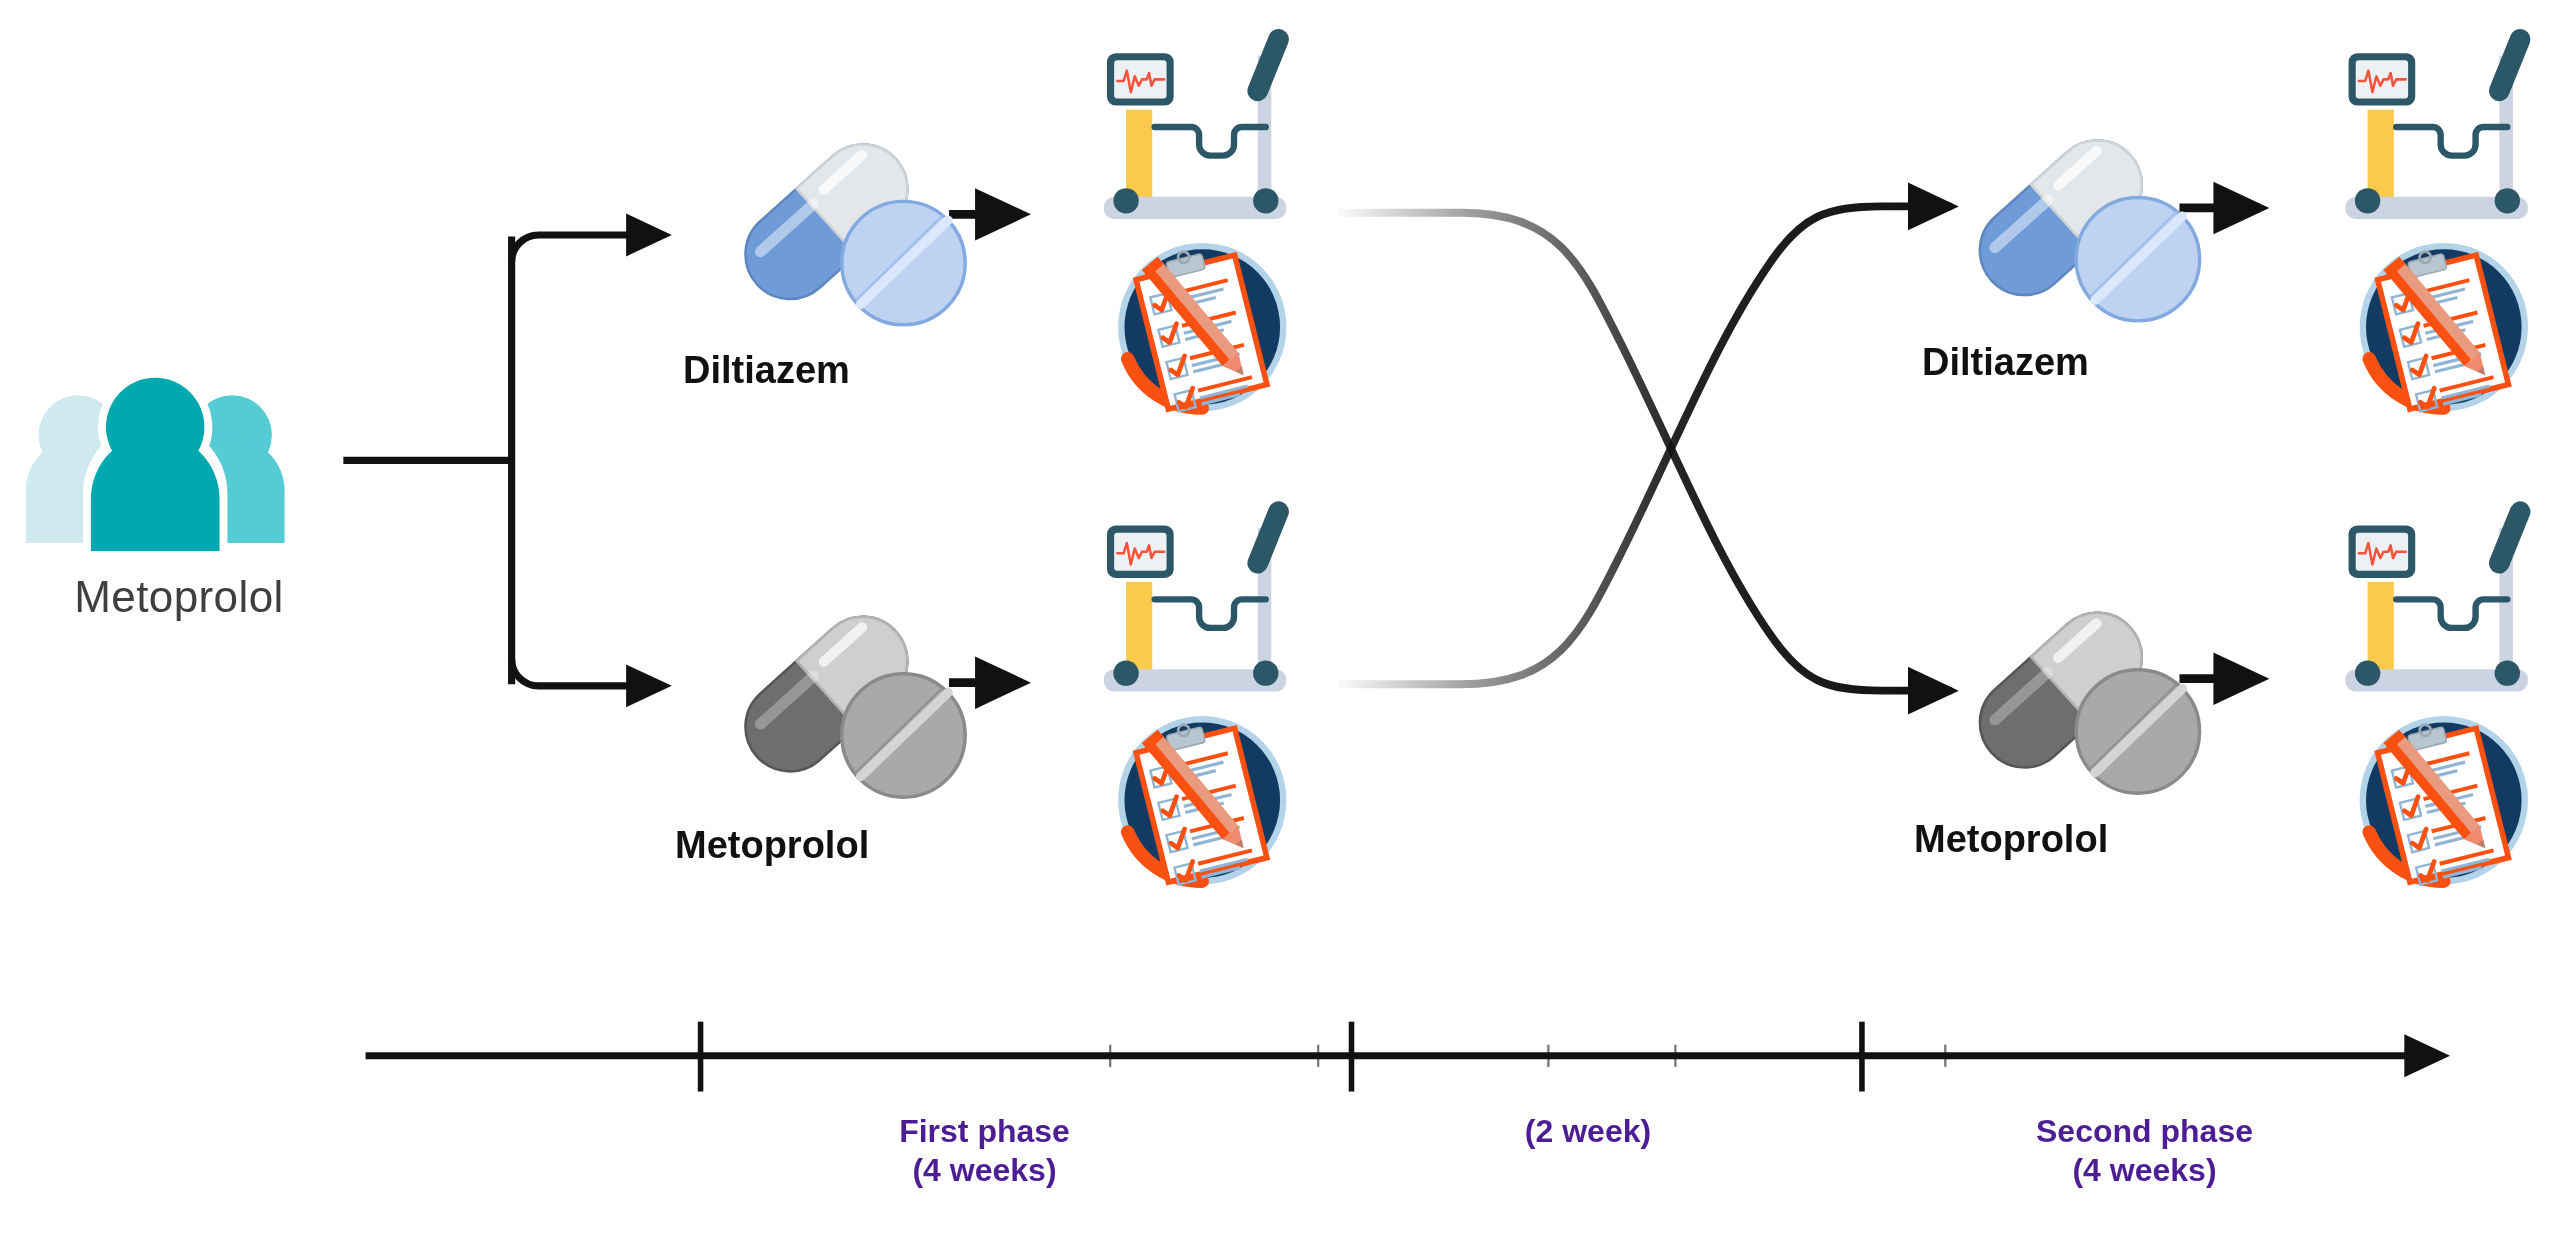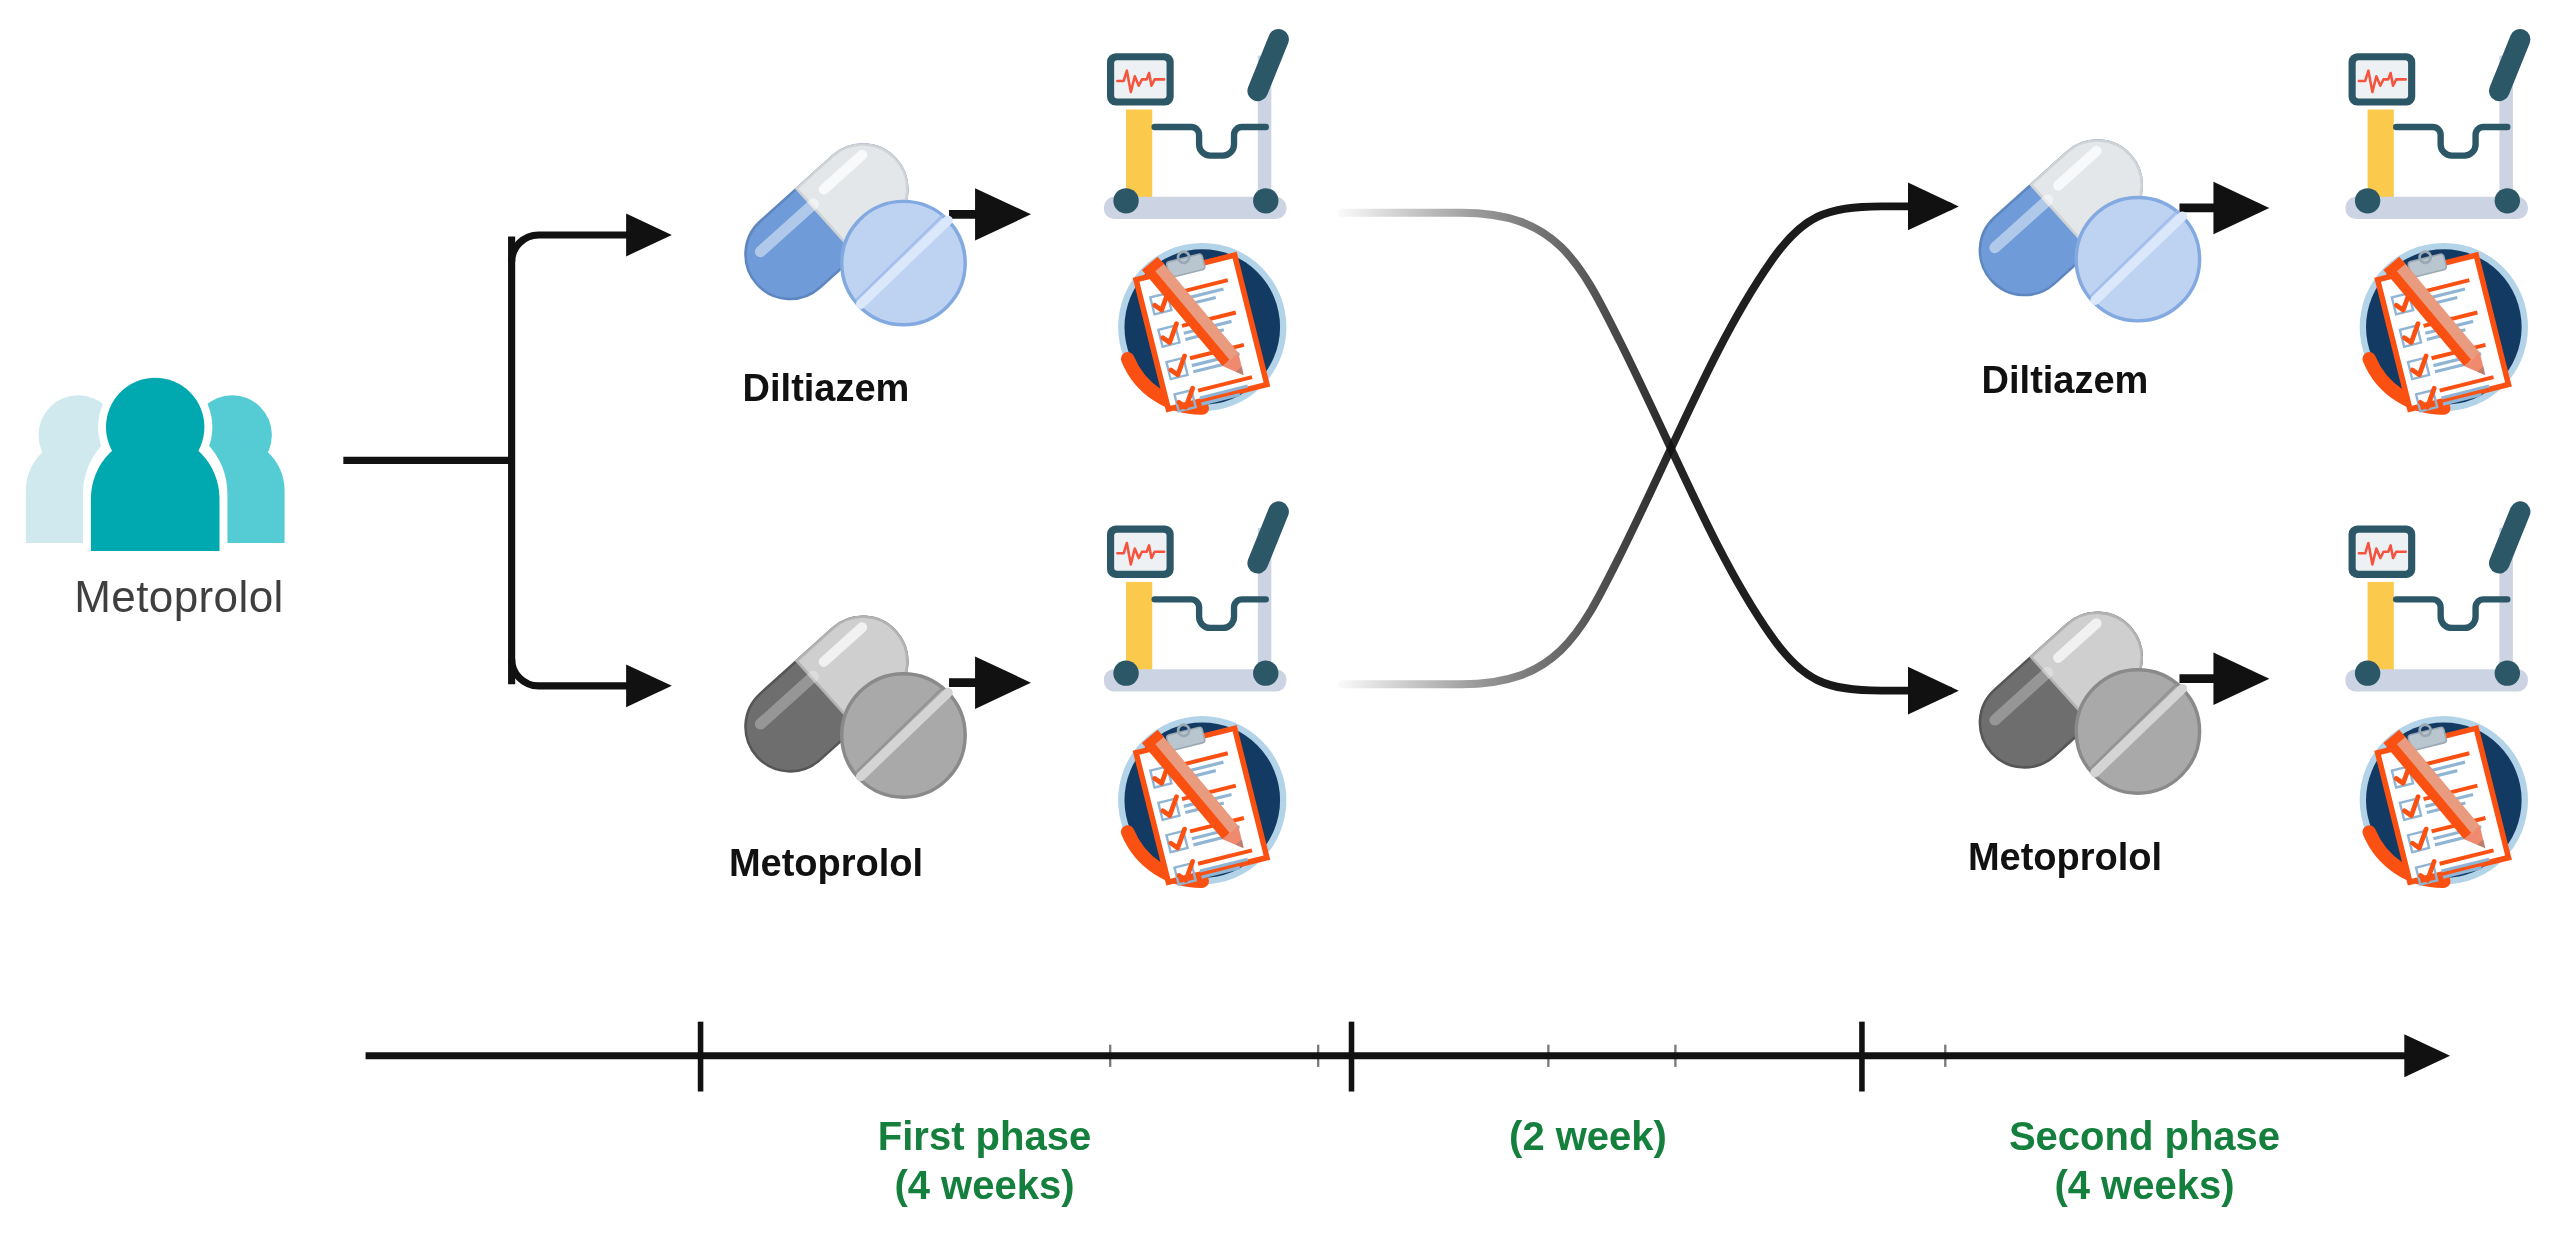--- a/index.html
+++ b/index.html
@@ -9,24 +9,24 @@
   }
   #stage{position:absolute;left:0;top:0;width:2576px;height:1236px;background:#fff;}
   .abs{position:absolute;}
 
   
   .randomized-label{
     font-size:44px;color:#3f3f3f;font-weight:400;
     letter-spacing:0.4px;white-space:nowrap;
   }
   .drug-label{
-    font-size:38px;font-weight:bold;color:#111;white-space:nowrap;text-align:center;margin-top:18px;
+    font-size:38px;font-weight:bold;color:#111;white-space:nowrap;
   }
   .phase-label{
-    font-size:40px;font-weight:bold;color:#15803d;text-align:center;
+    font-size:32px;font-weight:bold;color:#4c1d95;text-align:center;
     line-height:1.22;white-space:nowrap;
   }
 
   
   svg.layer{position:absolute;left:0;top:0;overflow:visible;}
 </style>
 </head>
 <body>
 
 <div id="stage">

